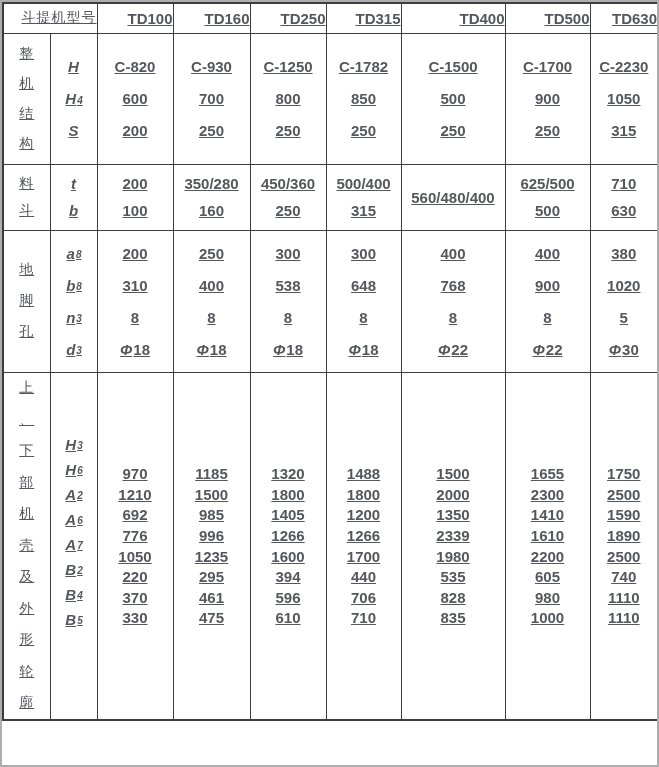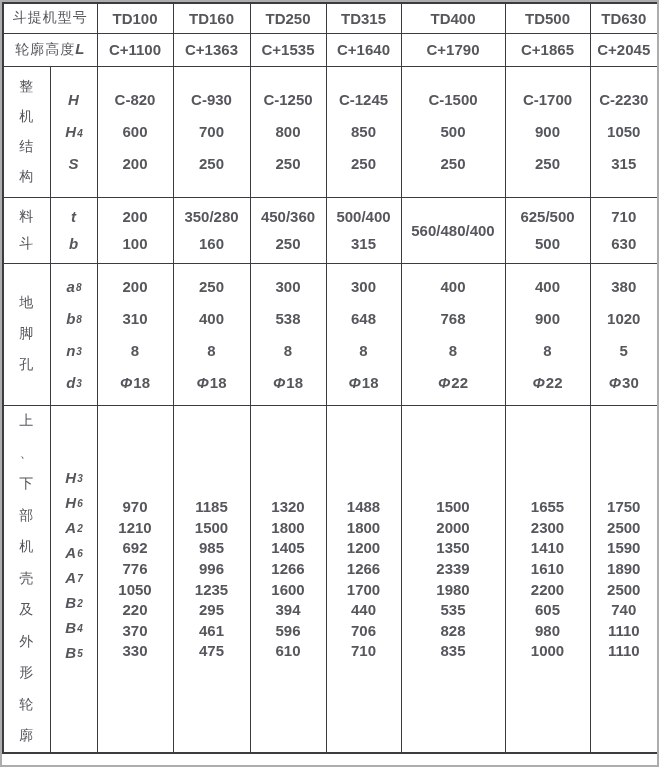--- a/index.html
+++ b/index.html
@@ -12,22 +12,22 @@
     background:var(--background);
     font-family:"Liberation Sans","DejaVu Sans",sans-serif;
     overflow:hidden;
   }
   table{
     border-collapse:collapse;table-layout:fixed;width:655px;
     border:2px solid var(--grid);
   }
   td{
     border:1px solid var(--grid);
-    padding:0;text-align:center;vertical-align:middle;
-    color:var(--text);overflow:hidden;
+    padding:0;text-align:right;vertical-align:middle;
+    color:var(--text);overflow:hidden;text-decoration:underline;
   }
   tr.r1{height:30px}
   tr.r2{height:33px}
   tr.s1{height:131px}
   tr.s2{height:66px}
   tr.s3{height:142px}
   tr.s4{height:348px}
   .num{font-weight:700;font-size:15px;margin-top:28px;}
   .zh{font-size:14px;font-weight:400;letter-spacing:1px;}
   .var{font-style:italic;font-weight:700;font-size:15px;font-family:"Liberation Sans",sans-serif;}
@@ -68,30 +68,20 @@
       <tr class="r1">
         <td colspan="2" class="zh">斗提机型号</td>
         <td class="num">TD100</td>
         <td class="num">TD160</td>
         <td class="num">TD250</td>
         <td class="num">TD315</td>
         <td class="num">TD400</td>
         <td class="num">TD500</td>
         <td class="num">TD630</td>
       </tr>
-      <tr class="r2">
-        <td colspan="2" class="zh"><span>轮廓高度</span><i class="var">L</i></td>
-        <td class="num">C+1100</td>
-        <td class="num">C+1363</td>
-        <td class="num">C+1535</td>
-        <td class="num">C+1640</td>
-        <td class="num">C+1790</td>
-        <td class="num">C+1865</td>
-        <td class="num">C+2045</td>
-      </tr>
     <tr class="s1">
           <td class="zh group">
             <div class="vchars">
               <span>整</span>
               <span>机</span>
               <span>结</span>
               <span>构</span>
             </div>
           </td>
           <td class="labels">
@@ -124,21 +114,21 @@
           </td>
           <td class="vals num">
             <div class="lines">
               <div>C-1250</div>
               <div>800</div>
               <div>250</div>
             </div>
           </td>
           <td class="vals num">
             <div class="lines">
-              <div>C-1245</div>
+              <div>C-1782</div>
               <div>850</div>
               <div>250</div>
             </div>
           </td>
           <td class="vals num">
             <div class="lines">
               <div>C-1500</div>
               <div>500</div>
               <div>250</div>
             </div>

